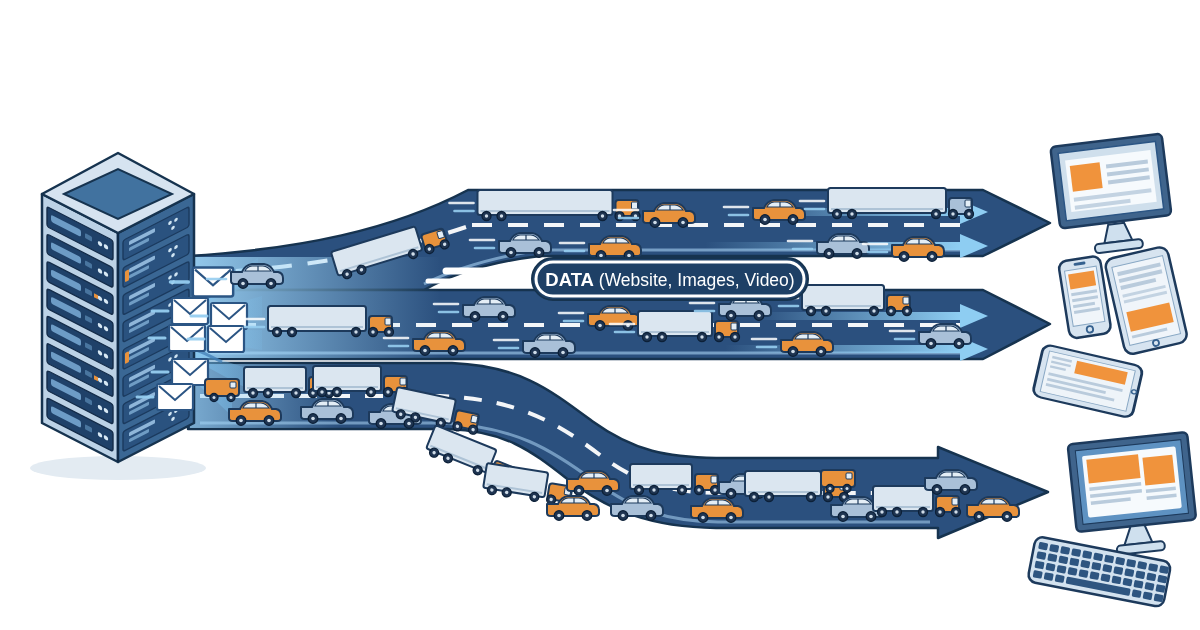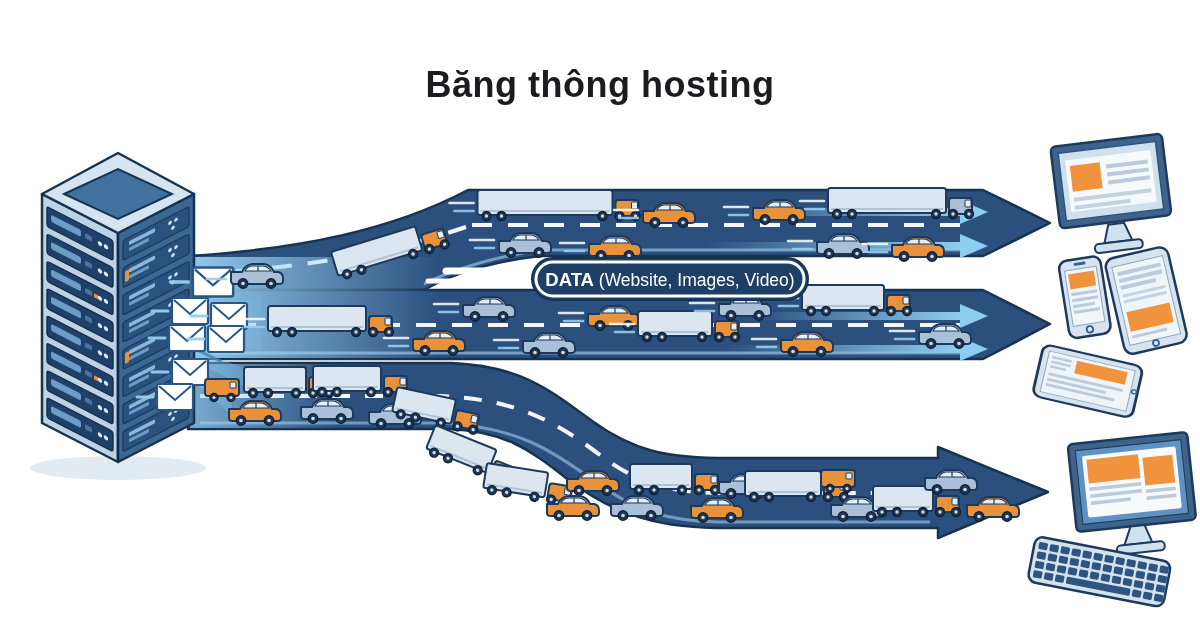--- a/index.html
+++ b/index.html
@@ -9,21 +9,20 @@
          font-size:36px;font-weight:700;letter-spacing:.5px;color:#1c1c20;}
   svg{position:absolute;left:0;top:0;}
   .pill-text{font-family:"Liberation Sans",sans-serif;font-size:17.5px;fill:#ffffff;}
   .pill-bold{font-weight:700;font-size:18.5px;}
 </style>
 </head>
 <body>
 
 <div class="stage">
 
-  <div class="title">Băng thông hosting</div>
 
   <svg width="1200" height="630" viewBox="0 0 1200 630">
     <defs>
       <linearGradient id="arrowG" x1="0" y1="0" x2="1" y2="0">
         <stop offset="0" stop-color="#8ecdf2" stop-opacity="0"></stop>
         <stop offset="1" stop-color="#8ecdf2" stop-opacity="1"></stop>
       </linearGradient>
       <linearGradient id="beamG" gradientUnits="userSpaceOnUse" x1="150" y1="0" x2="285" y2="0">
         <stop offset="0" stop-color="#7dc3f0" stop-opacity="0.85"></stop>
         <stop offset="1" stop-color="#7dc3f0" stop-opacity="0"></stop>

